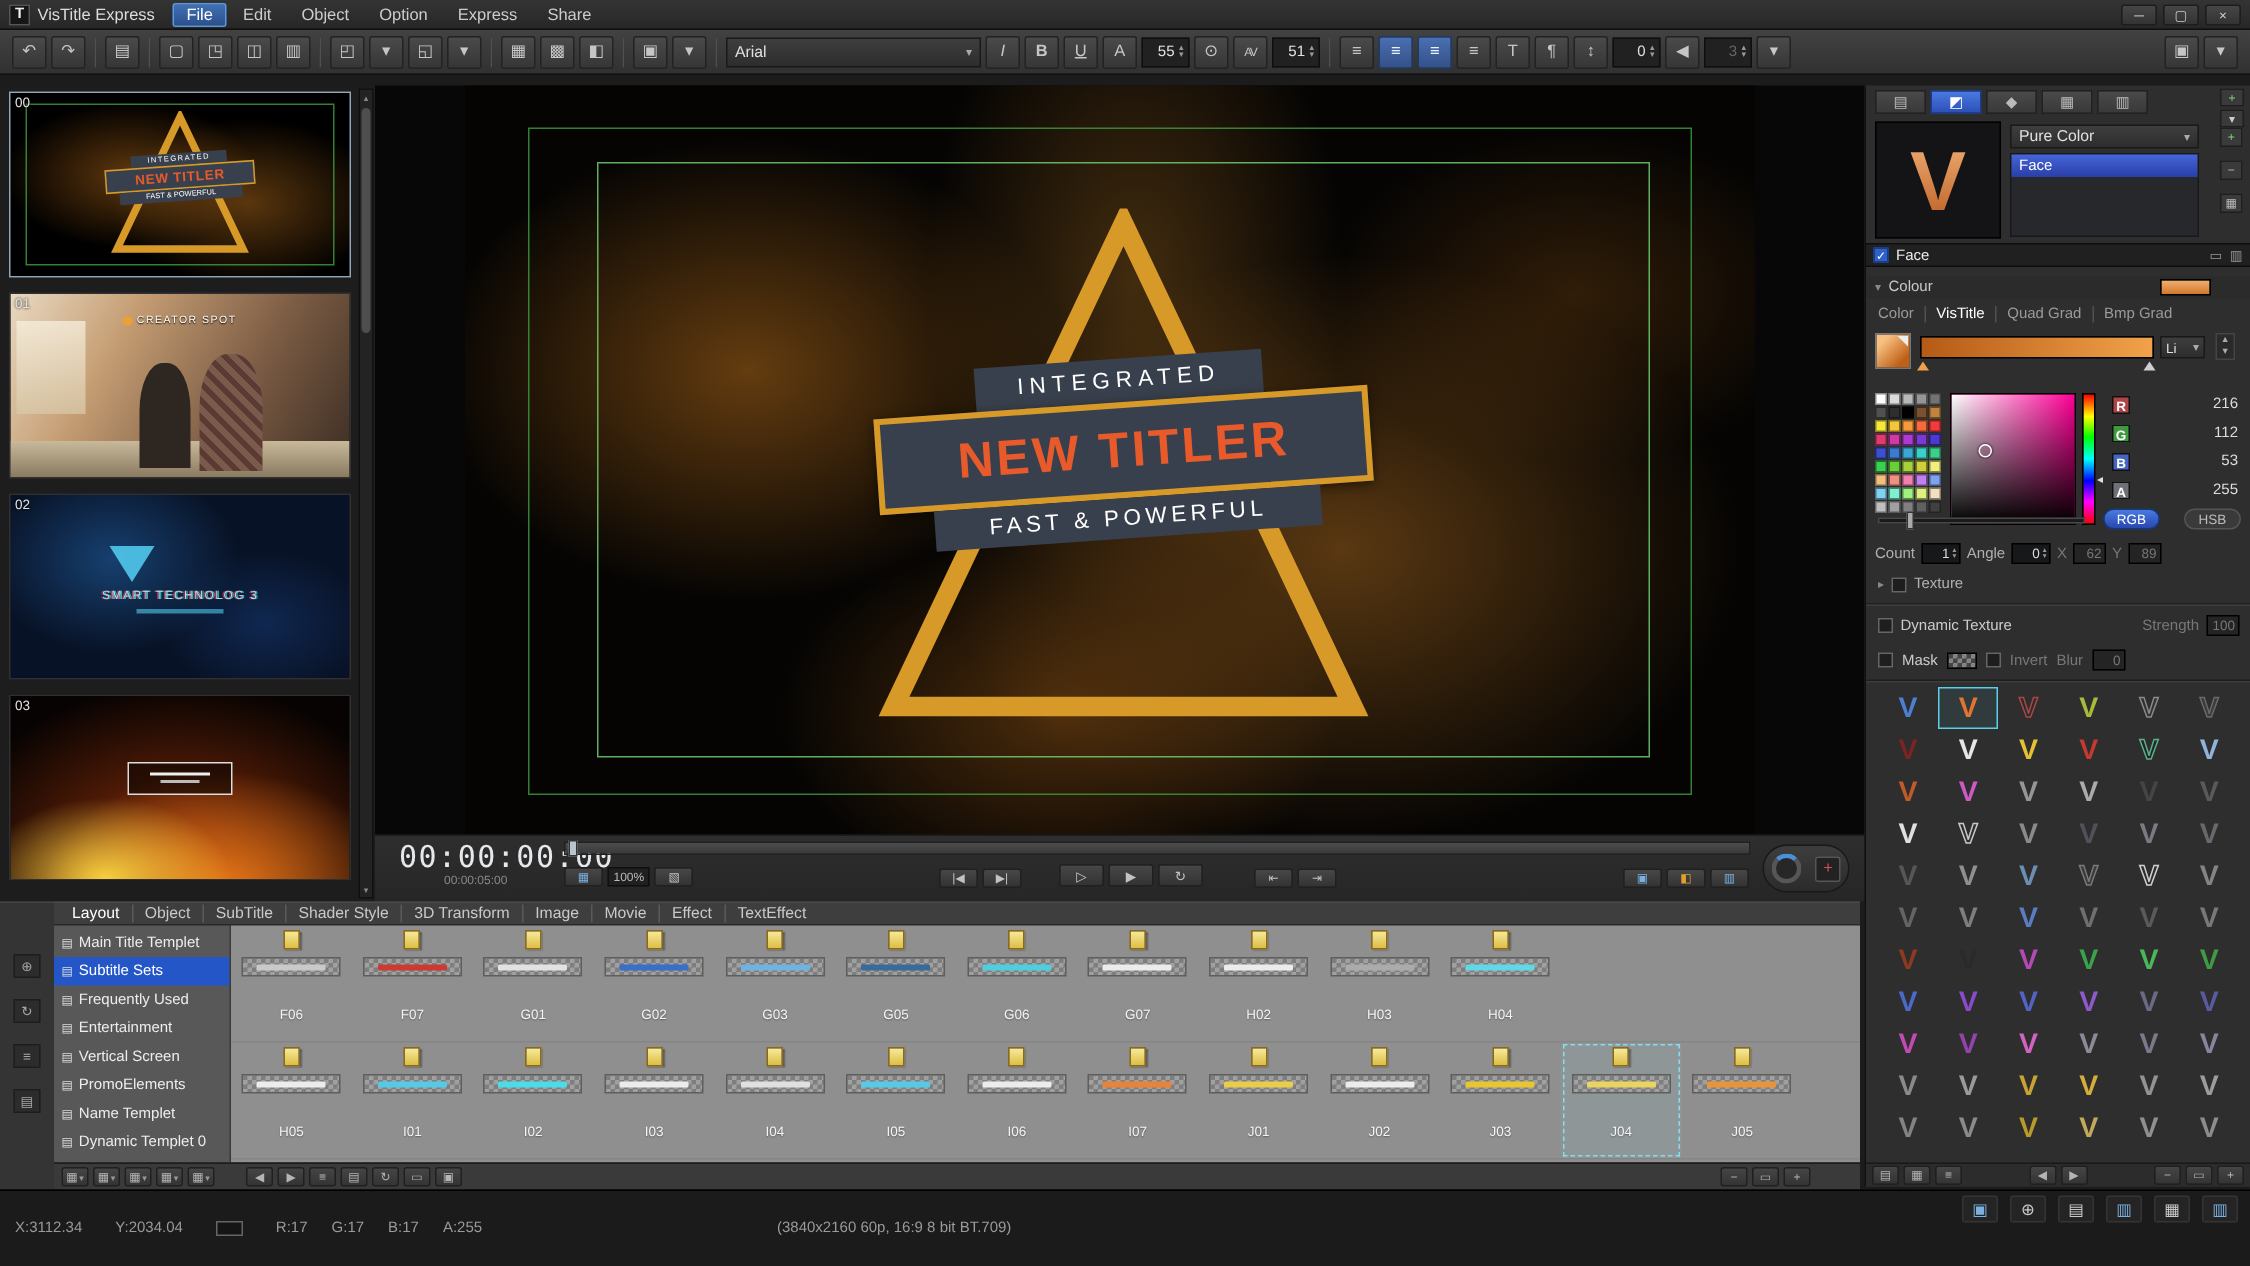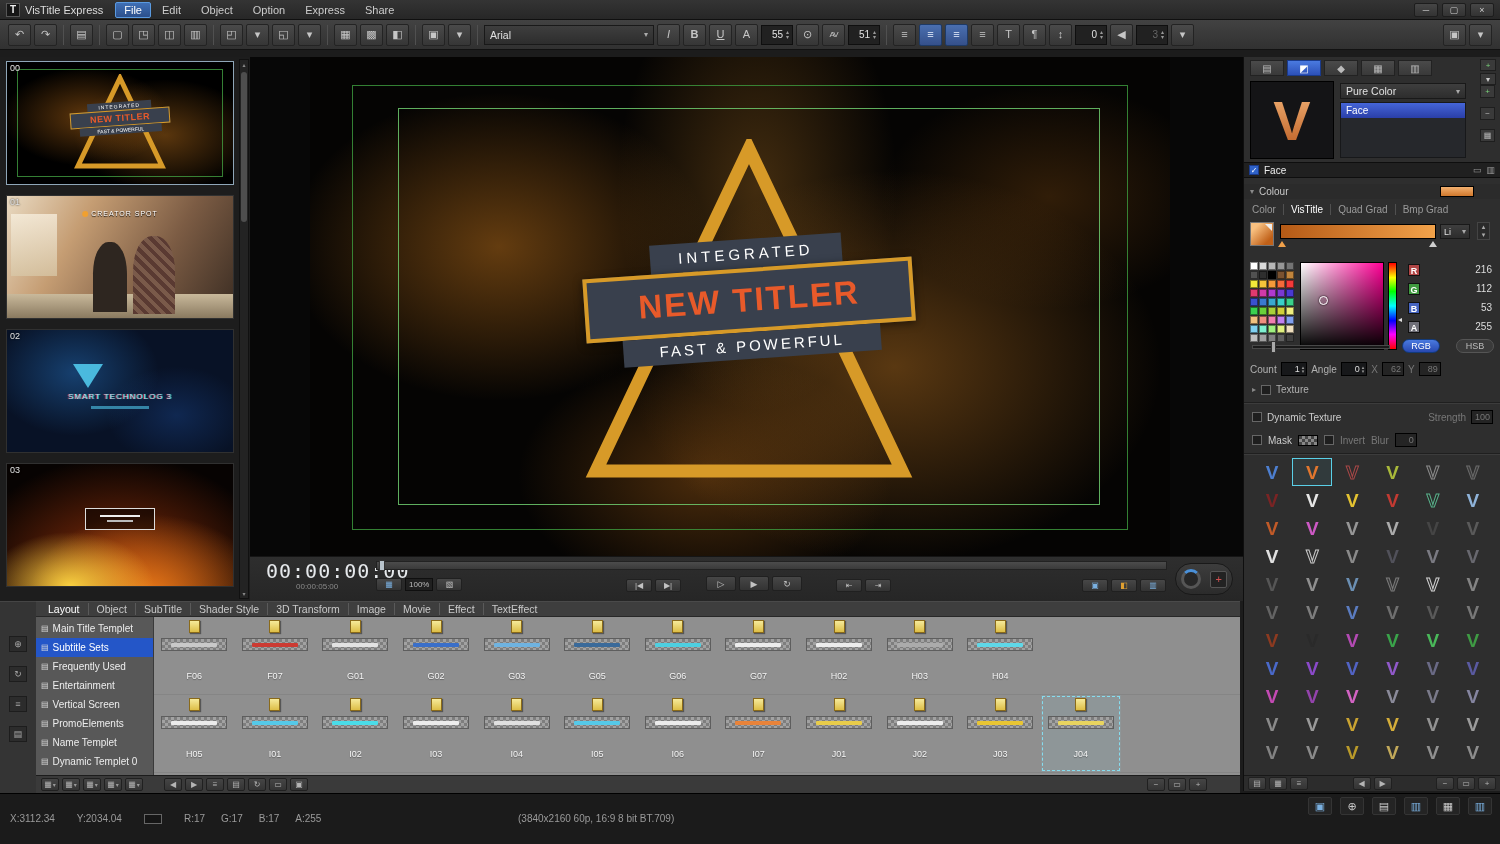--- a/index.html
+++ b/index.html
@@ -720,20 +720,27 @@
           </div>
           <div class="tg-label">J03</div>
         </div>
         <div class="tg-cell sel">
           <div class="tg-icon"></div>
           <div class="tg-strip">
             <div class="tg-bar" style="background: rgb(232, 212, 95);"></div>
           </div>
           <div class="tg-label">J04</div>
         </div>
+        <div class="tg-cell">
+          <div class="tg-icon"></div>
+          <div class="tg-strip">
+            <div class="tg-bar" style="background: rgb(232, 148, 58);"></div>
+          </div>
+          <div class="tg-label">J05</div>
+        </div>
       </div>
     </div>
 
   <div class="bbar">
     <span class="bgrp">
         <button class="fbtn">
           <span>▦</span>
           <span class="mini-dd">▾</span>
         </button>
         <button class="fbtn">

